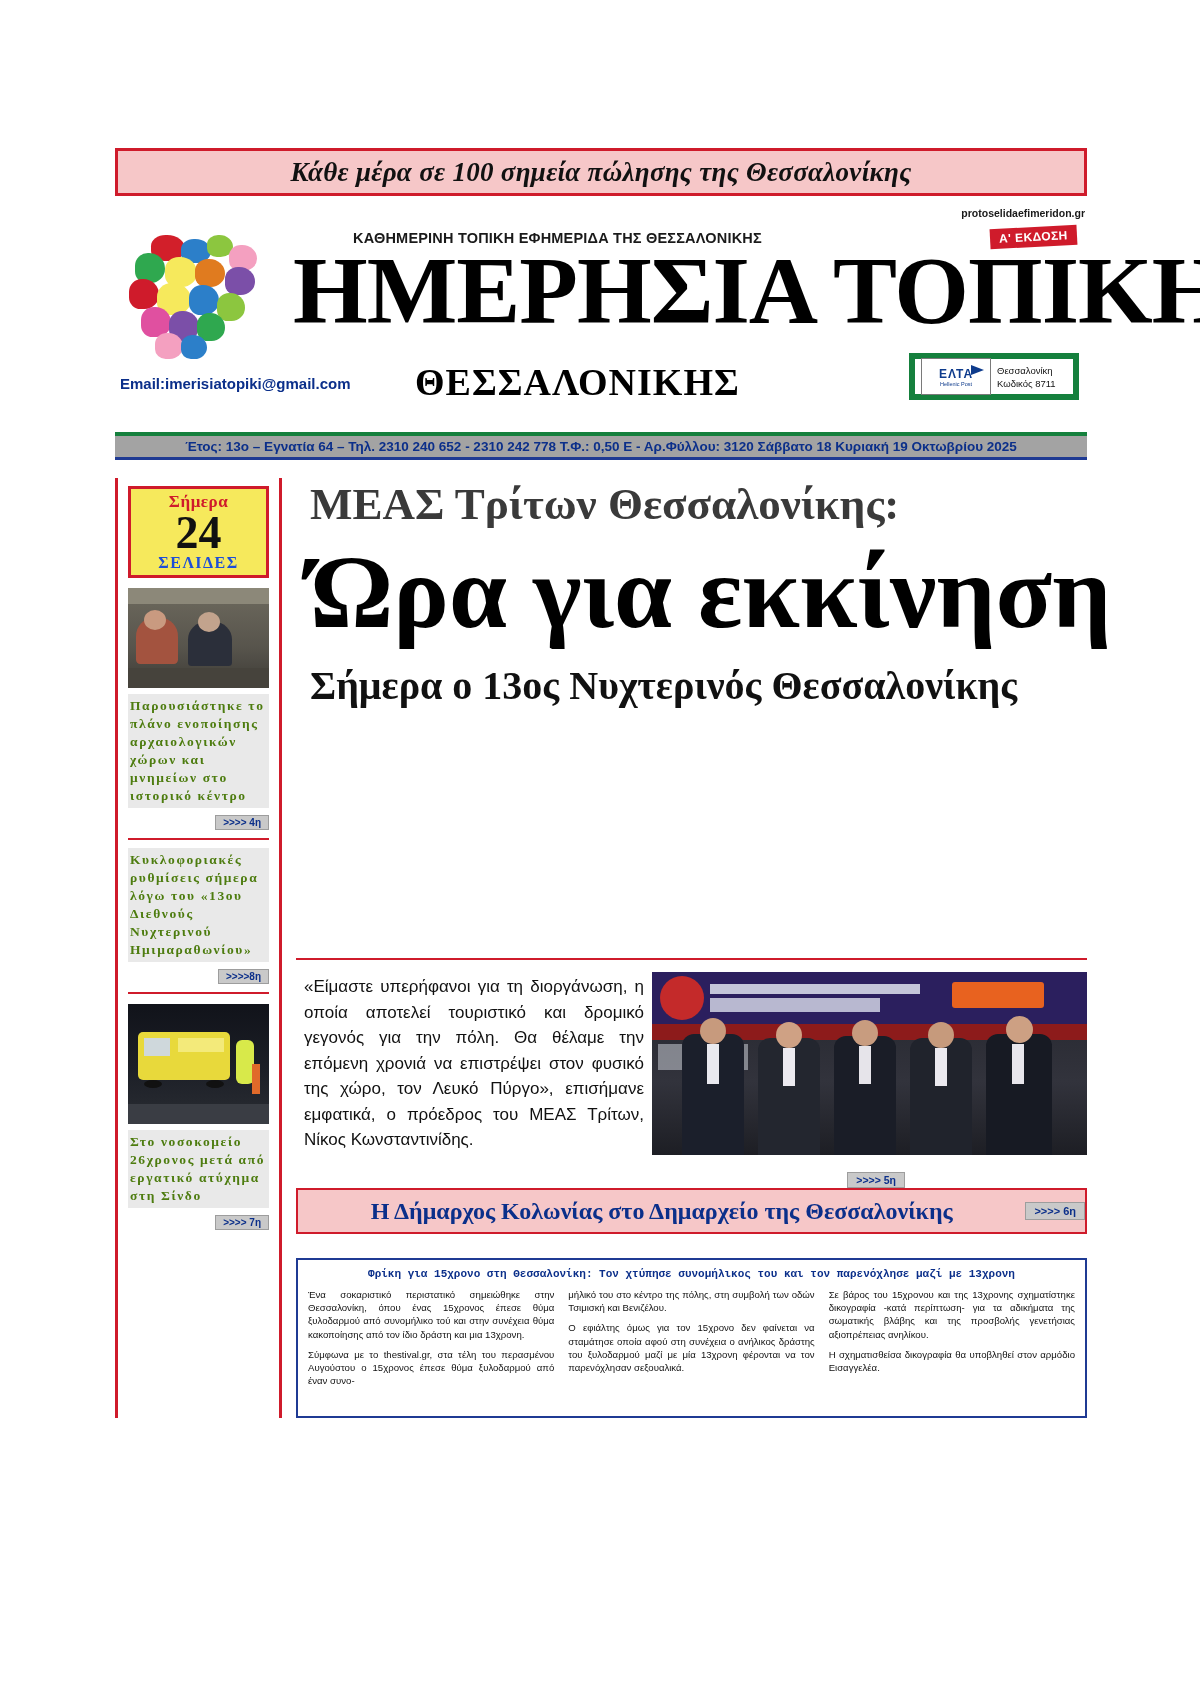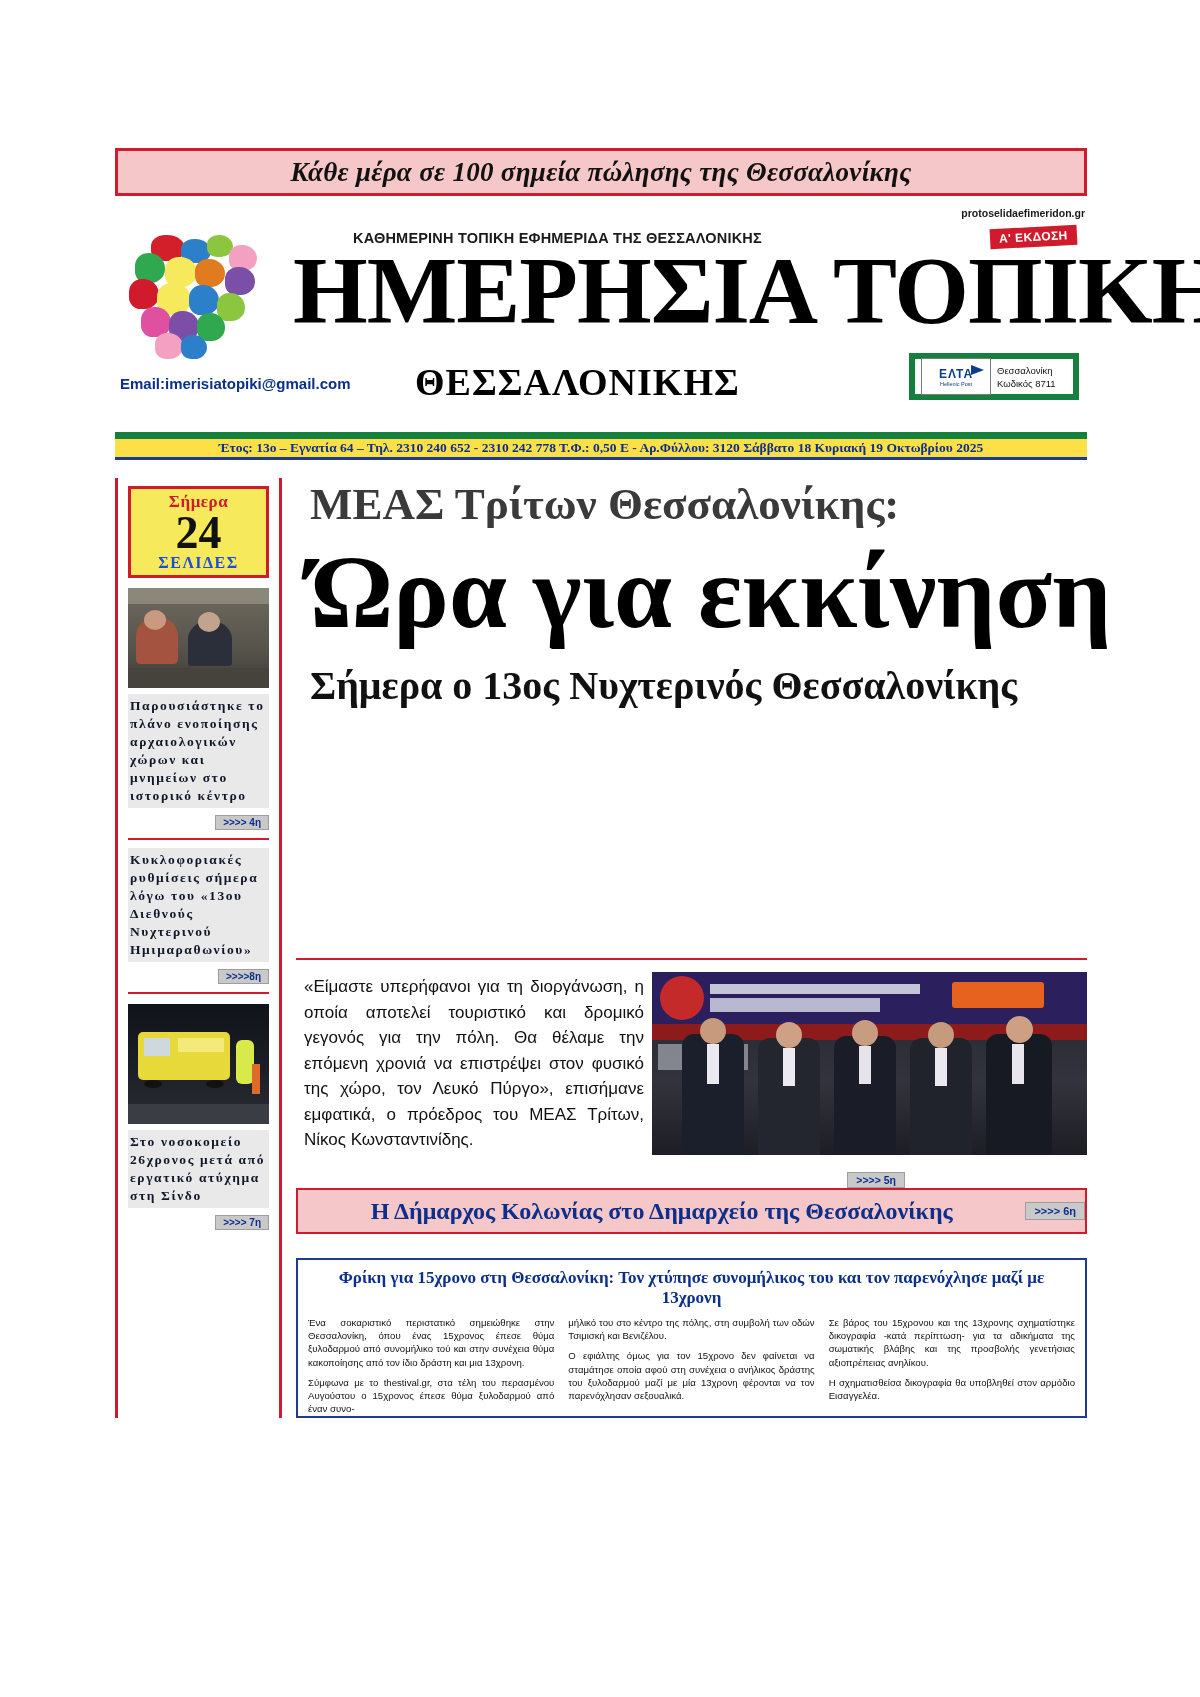--- a/index.html
+++ b/index.html
@@ -116,24 +116,24 @@
     position: absolute;
     display: block;
     border-radius: 45% 55% 50% 40%;
   }
 
   
   .info-bar {
     position: absolute;
     left: 115px; top: 432px;
     width: 972px; height: 28px;
-    background: #fde047;
-    border-top: 7px solid #15803d;
+    background: #a3a3a3;
+    border-top: 4px solid #15803d;
     border-bottom: 3px solid #1f3a93;
-    display: flex; align-items: center; justify-content: center; font-family: Liberation Serif, serif;
+    display: flex; align-items: center; justify-content: center;
   }
   .info-bar span {
     font-size: 13.5px; font-weight: bold; color: #0b2f8a;
   }
 
   
   .sidebar {
     position: absolute;
     left: 115px; top: 478px;
     width: 167px; height: 940px;
@@ -171,21 +171,21 @@
     background: #5d5b52;
   }
   .thumb.amb { height: 120px; background: #1b1b20; }
 
   .side-head {
     margin: 6px 4px 0 4px;
     font-family: "Liberation Serif", serif;
     font-weight: bold;
     font-size: 13.5px;
     line-height: 18px;
-    color: #0f172a;
+    color: #4d7c0f;
     background: #e9e9e9;
     padding: 3px 2px;
   }
   .side-head.sp { letter-spacing: 1.6px; }
   .page-tag {
     margin: 4px 4px 0 4px;
     text-align: right;
   }
   .page-tag span {
     display: inline-block;
@@ -278,22 +278,22 @@
   .boxed {
     position: absolute;
     left: 296px; top: 1258px;
     width: 791px; height: 160px;
     border: 2px solid #1f3a93;
     background: #fff;
     padding: 8px 10px;
   }
   .boxed-title {
     text-align: center;
-    font-family: Liberation Serif, serif;
-    font-weight: bold; font-size: 17px; color: #0b2f8a;
+    font-family: Liberation Mono, monospace;
+    font-weight: bold; font-size: 11px; color: #0b2f8a;
     margin-bottom: 8px;
   }
   .boxed-cols {
     display: flex; gap: 14px;
     font-size: 9.6px; line-height: 13.2px;
     text-align: justify; color: #111;
   }
   .boxed-cols > div { flex: 1; }
   .boxed-cols p { margin: 0 0 7px 0; }
 

